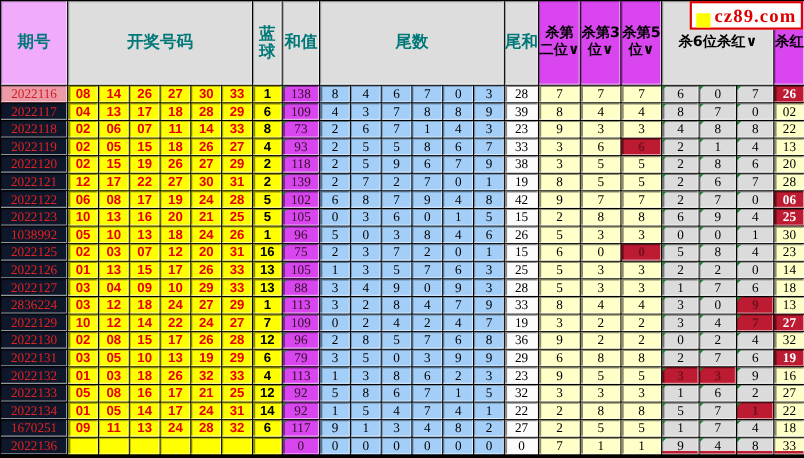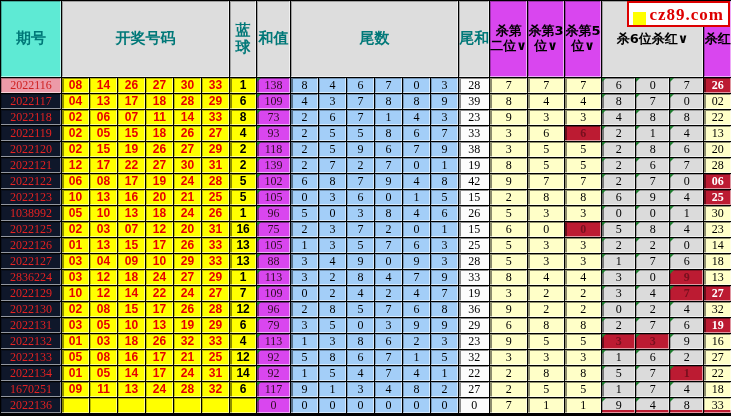--- a/index.html
+++ b/index.html
@@ -4,21 +4,21 @@
 <style>
   html,body{margin:0;padding:0;background:#000;}
   .page{position:relative;width:731px;height:416px;background:#000;overflow:hidden;
         font-family:"Liberation Sans","DejaVu Sans",sans-serif;}
   table{border-collapse:separate;border-spacing:1px;table-layout:fixed;width:731px;}
   th,td{padding:0;text-align:center;vertical-align:middle;overflow:hidden;
         box-shadow:inset -1px -1px 0 rgba(255,255,255,.55), inset 1px 1px 0 rgba(0,0,0,.28);}
   
   th{height:76px;background:#dddddd;color:#007878;font-weight:bold;font-size:15px;line-height:1.15;
      font-family:"DejaVu Sans",sans-serif;word-break:break-all;}
-  th.period-h{background:#5eead4;}
+  th.period-h{background:#f0abfc;}
   th.killh{background:#d946ef;color:#000;font-size:13px;}
   th.grayh{color:#000;font-size:13px;}
   
   td{height:15px;font-size:12px;line-height:15px;color:#000;
      font-family:"Liberation Serif","DejaVu Serif",serif;position:relative;}
   td.period{background:#0f172a;color:#e32222;}
   tbody tr:first-child td.period{background:#ec9aa8;color:#cf2020;margin-top:14px;}
   td.ball{background:#ffff00;color:#e60000;font-weight:bold;font-family:"Liberation Sans",sans-serif;}
   td.blue{color:#000;}
   td.sum{background:#d946ef;color:#2f0e24;font-weight:normal;}

